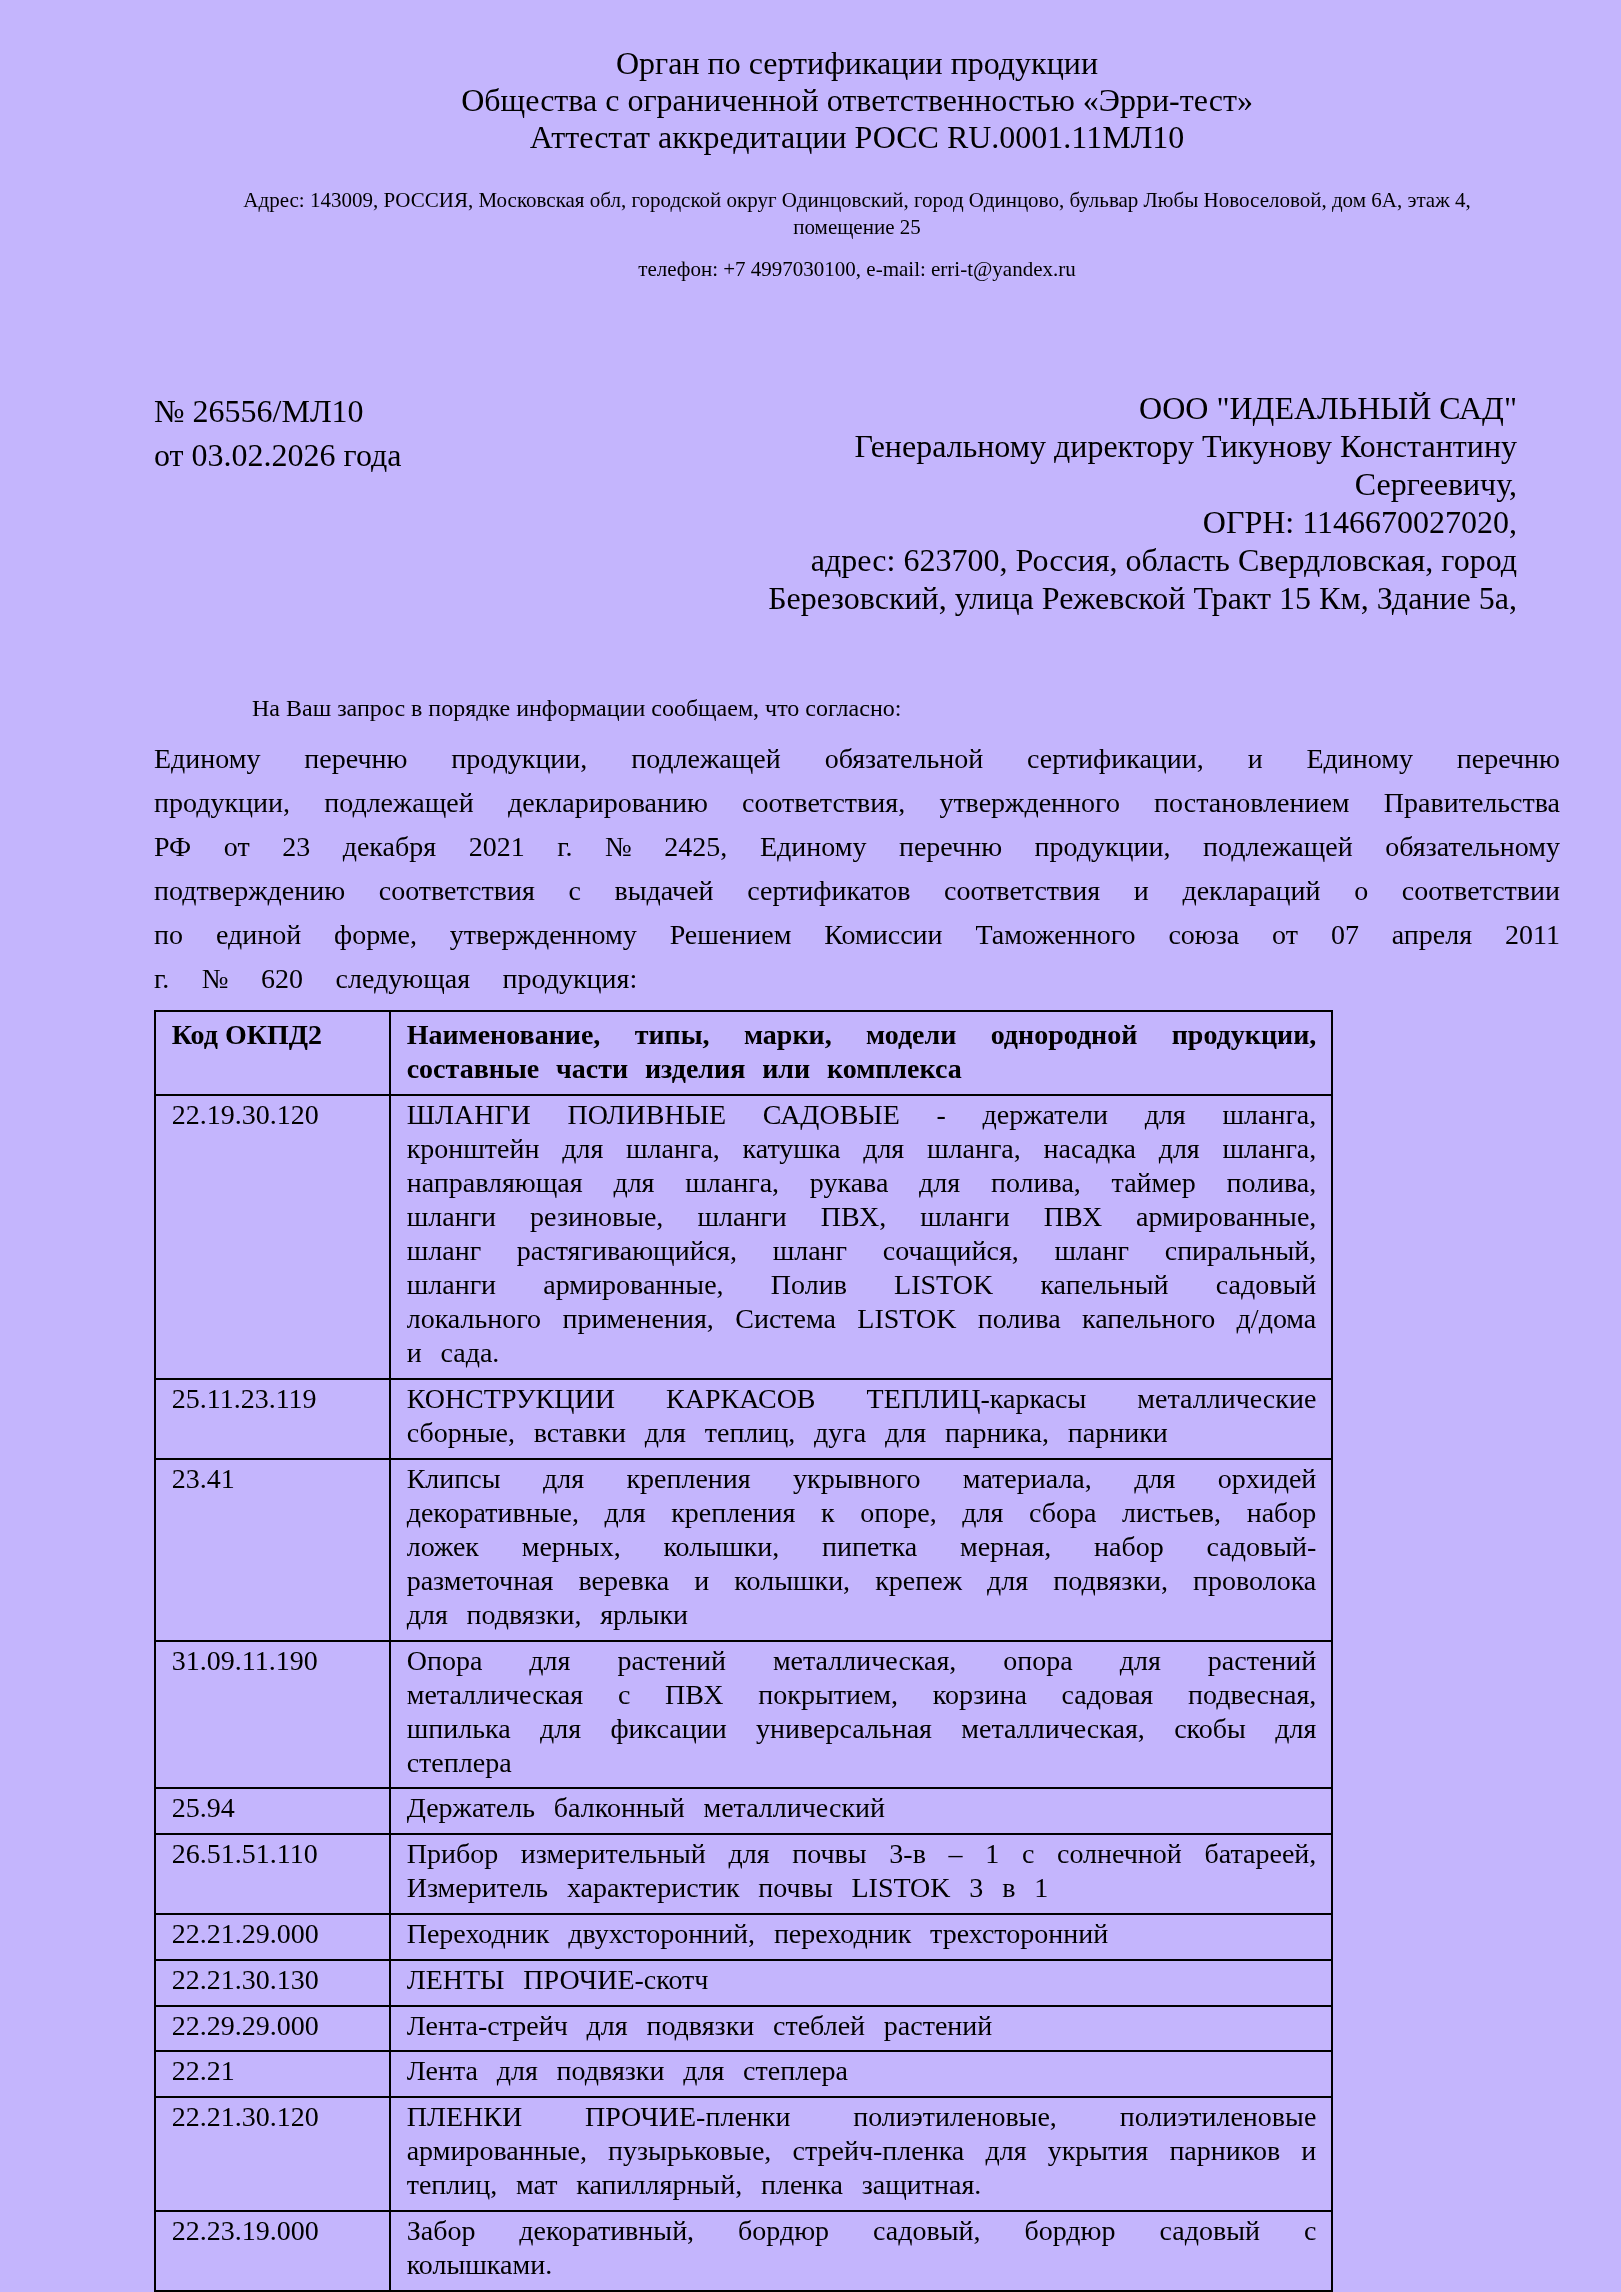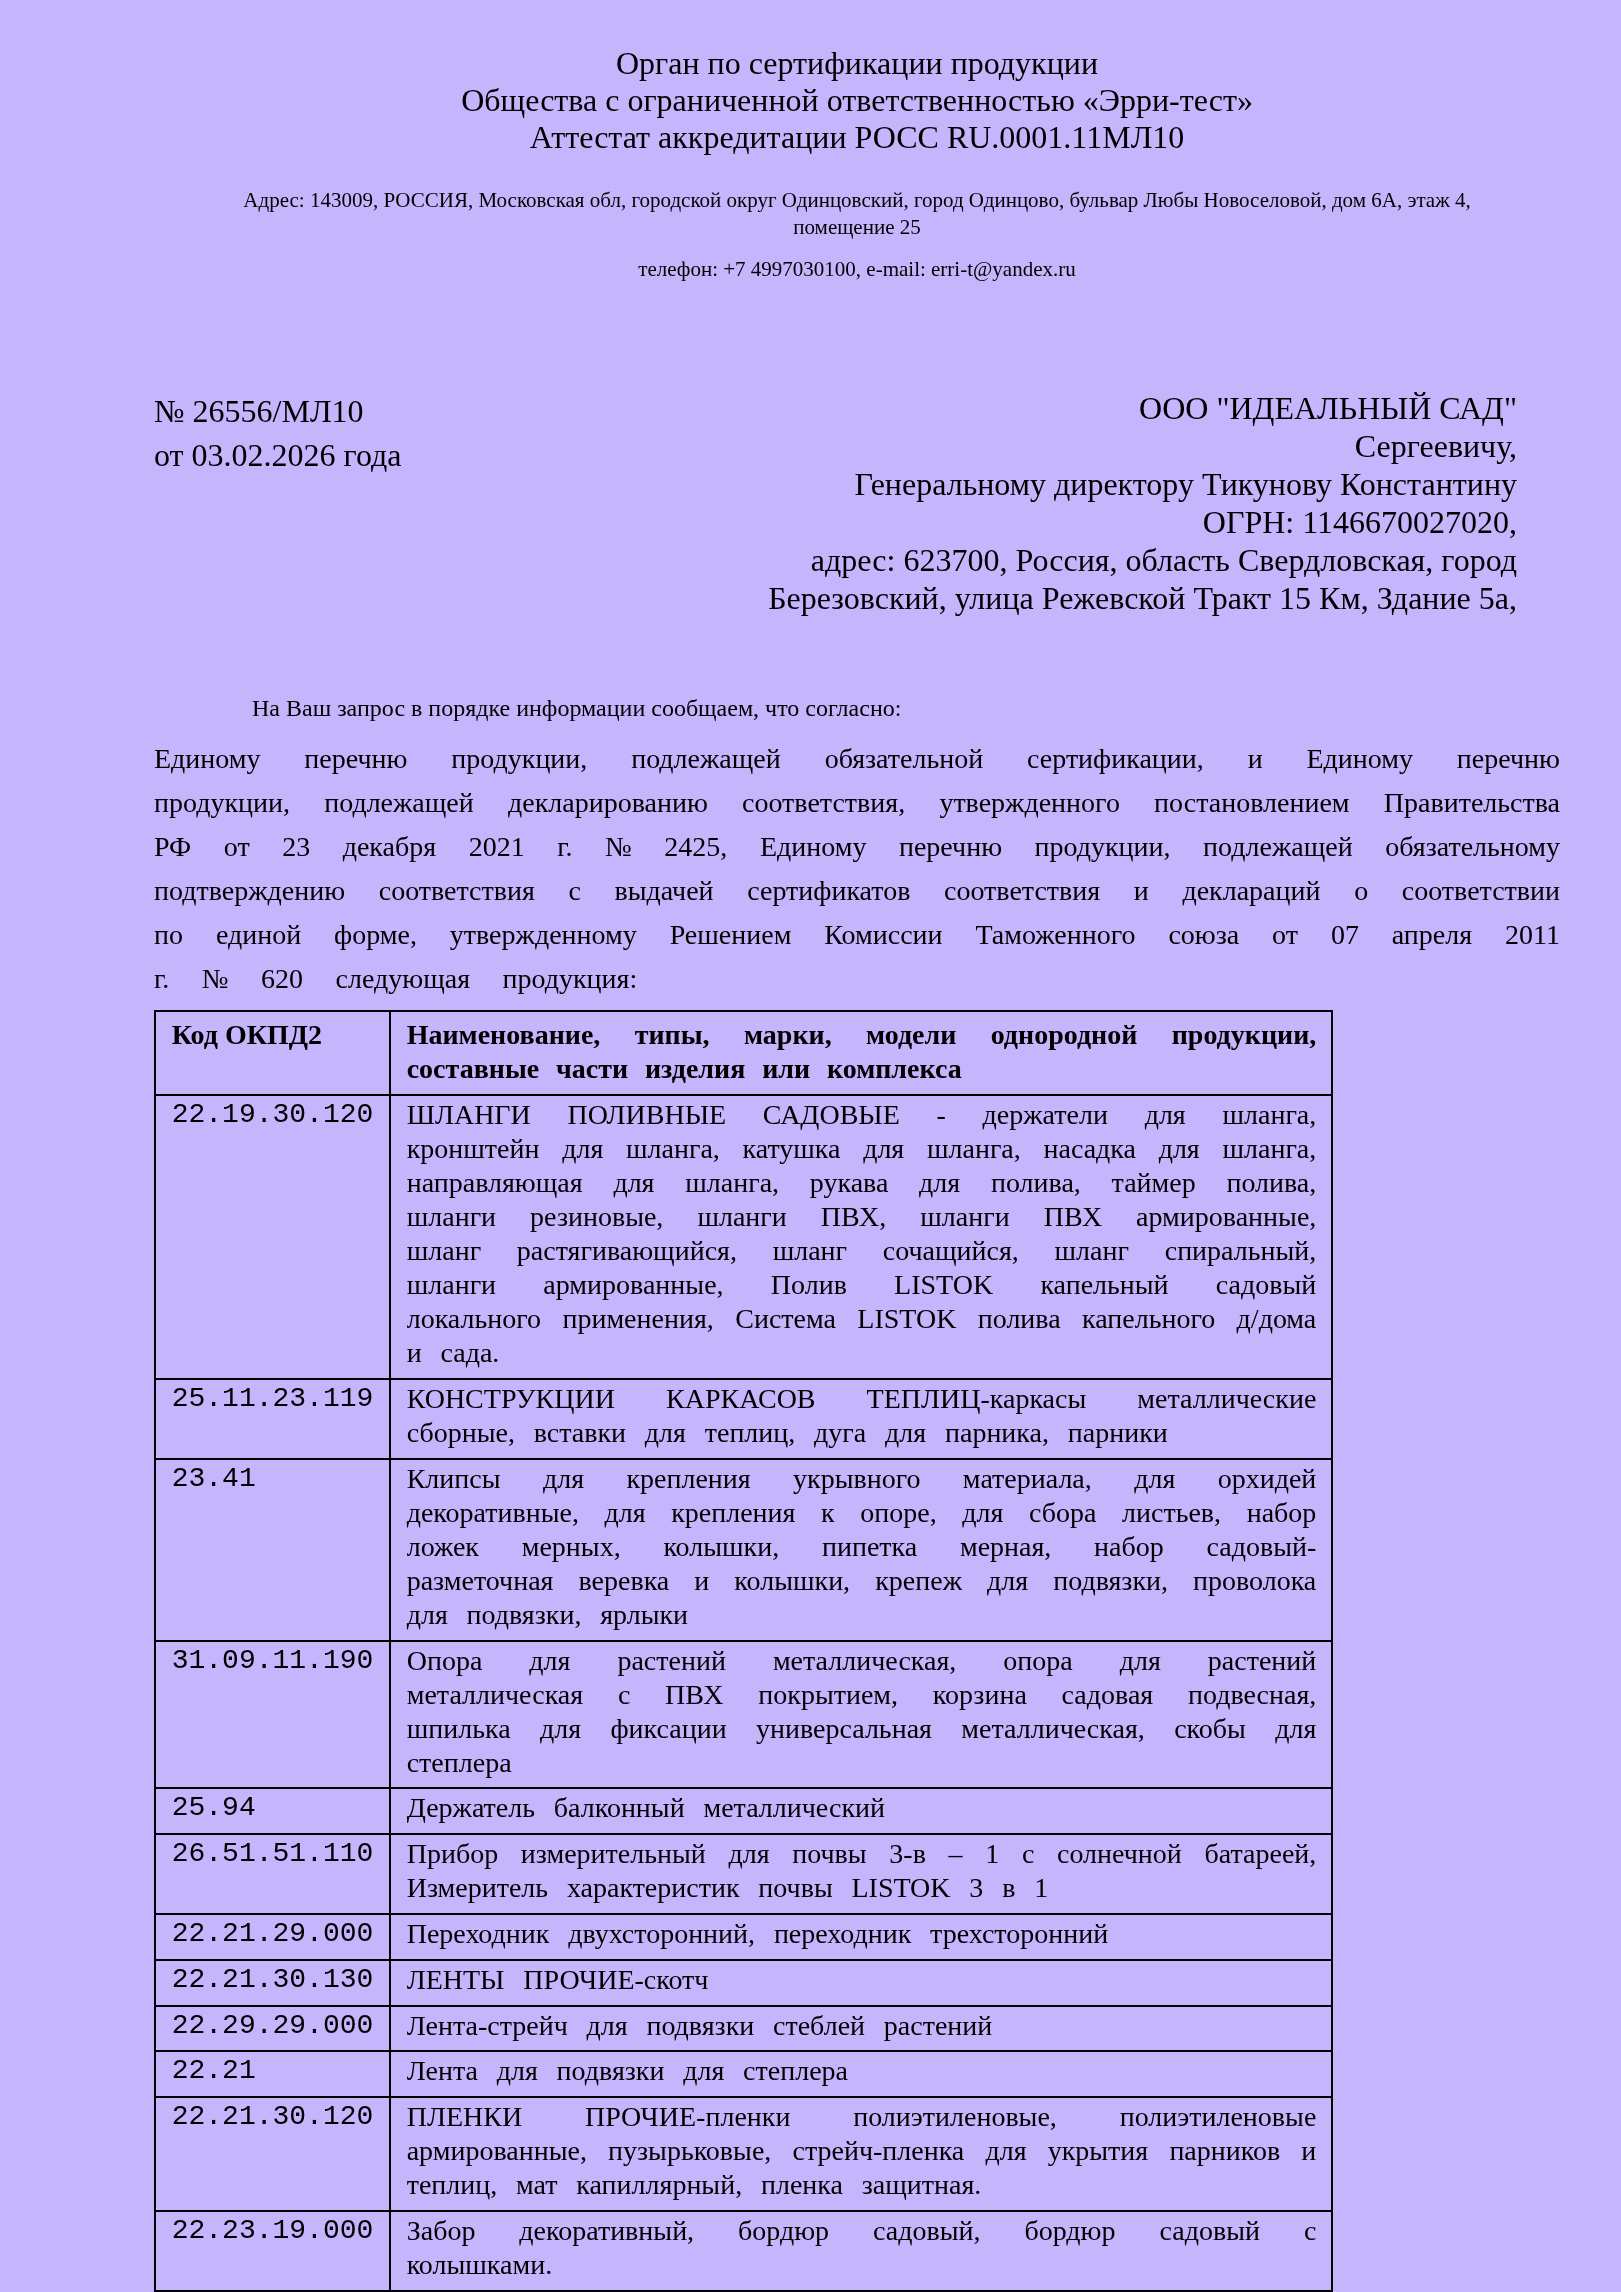--- a/index.html
+++ b/index.html
@@ -70,21 +70,21 @@
     padding: 2px 14.7px 7.8px 15.7px;
   }
   .product-table th {
     font-weight: bold;
     text-align: left;
     height: 84px;
     padding-top: 5.9px;
   }
   .product-table th.desc-h { text-align: justify; word-spacing: 9.8px; }
   .product-table td.cell-desc { text-align: justify; word-spacing: 11.8px; }
-  .product-table td.cell-code { word-spacing: 0; font-family: Liberation Mono, monospace; }
+  .product-table td.cell-code { word-spacing: 0; }
   .product-table tbody tr:nth-child(12) td,
   .product-table tbody tr:nth-child(13) td { height: 63px; }
 </style>
 </head>
 <body>
 
 <div class="page">
 
   <div class="letterhead">
     <div class="hdr-line">Орган по сертификации продукции</div>
@@ -94,22 +94,22 @@
     <div class="hdr-small">телефон: +7 4997030100, e-mail: erri-t@yandex.ru</div>
   </div>
 
   <div class="ref-row">
     <div class="ref-block">
       <div>№ 26556/МЛ10</div>
       <div>от 03.02.2026 года</div>
     </div>
     <div class="recipient-block">
         <div>ООО "ИДЕАЛЬНЫЙ САД"</div>
+        <div>Генеральному директору Тикунову Константину</div>
         <div>Сергеевичу,</div>
-        <div>Генеральному директору Тикунову Константину</div>
         <div>ОГРН: 1146670027020,</div>
         <div>адрес: 623700, Россия, область Свердловская, город</div>
         <div>Березовский, улица Режевской Тракт 15 Км, Здание 5а,</div>
       </div>
   </div>
 
   <div class="intro-line">На Ваш запрос в порядке информации сообщаем, что согласно:</div>
   <div class="main-paragraph">Единому перечню продукции, подлежащей обязательной сертификации, и Единому перечню продукции, подлежащей декларированию соответствия, утвержденного постановлением Правительства РФ от 23 декабря 2021 г. № 2425, Единому перечню продукции, подлежащей обязательному подтверждению соответствия с выдачей сертификатов соответствия и деклараций о соответствии по единой форме, утвержденному Решением Комиссии Таможенного союза от 07 апреля 2011 г. № 620 следующая продукция:</div>
 
   <table class="product-table">

